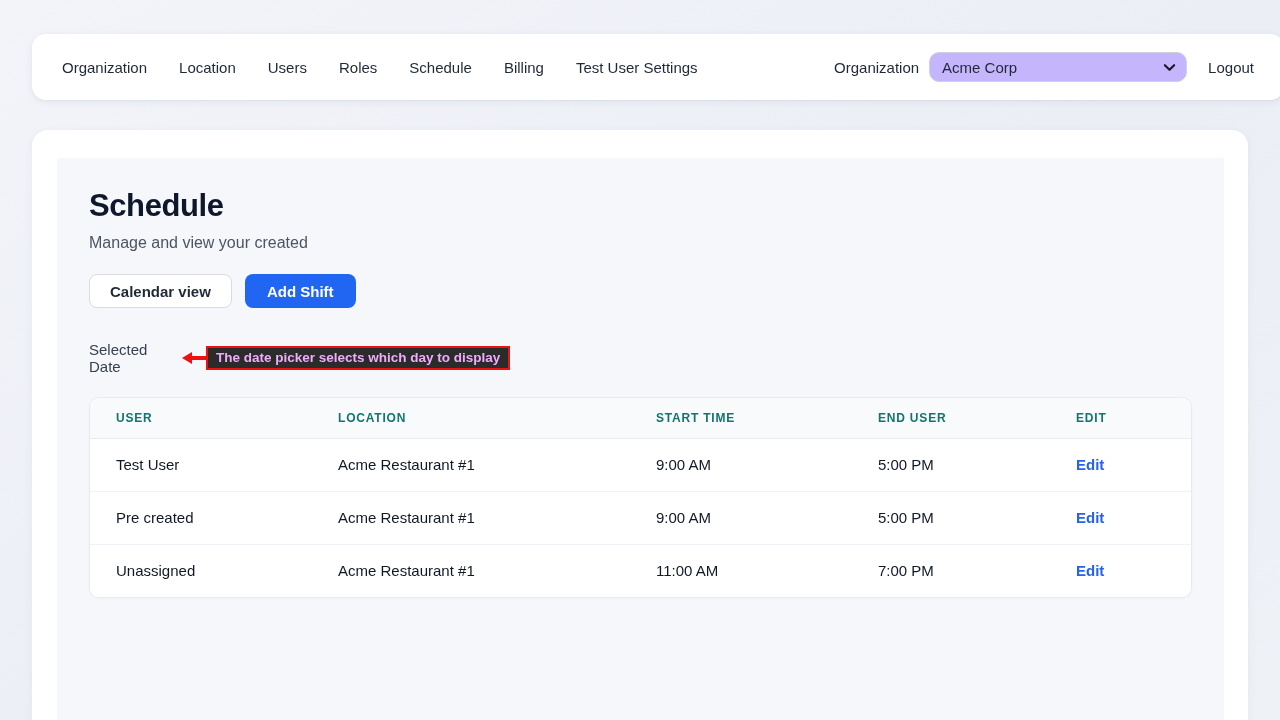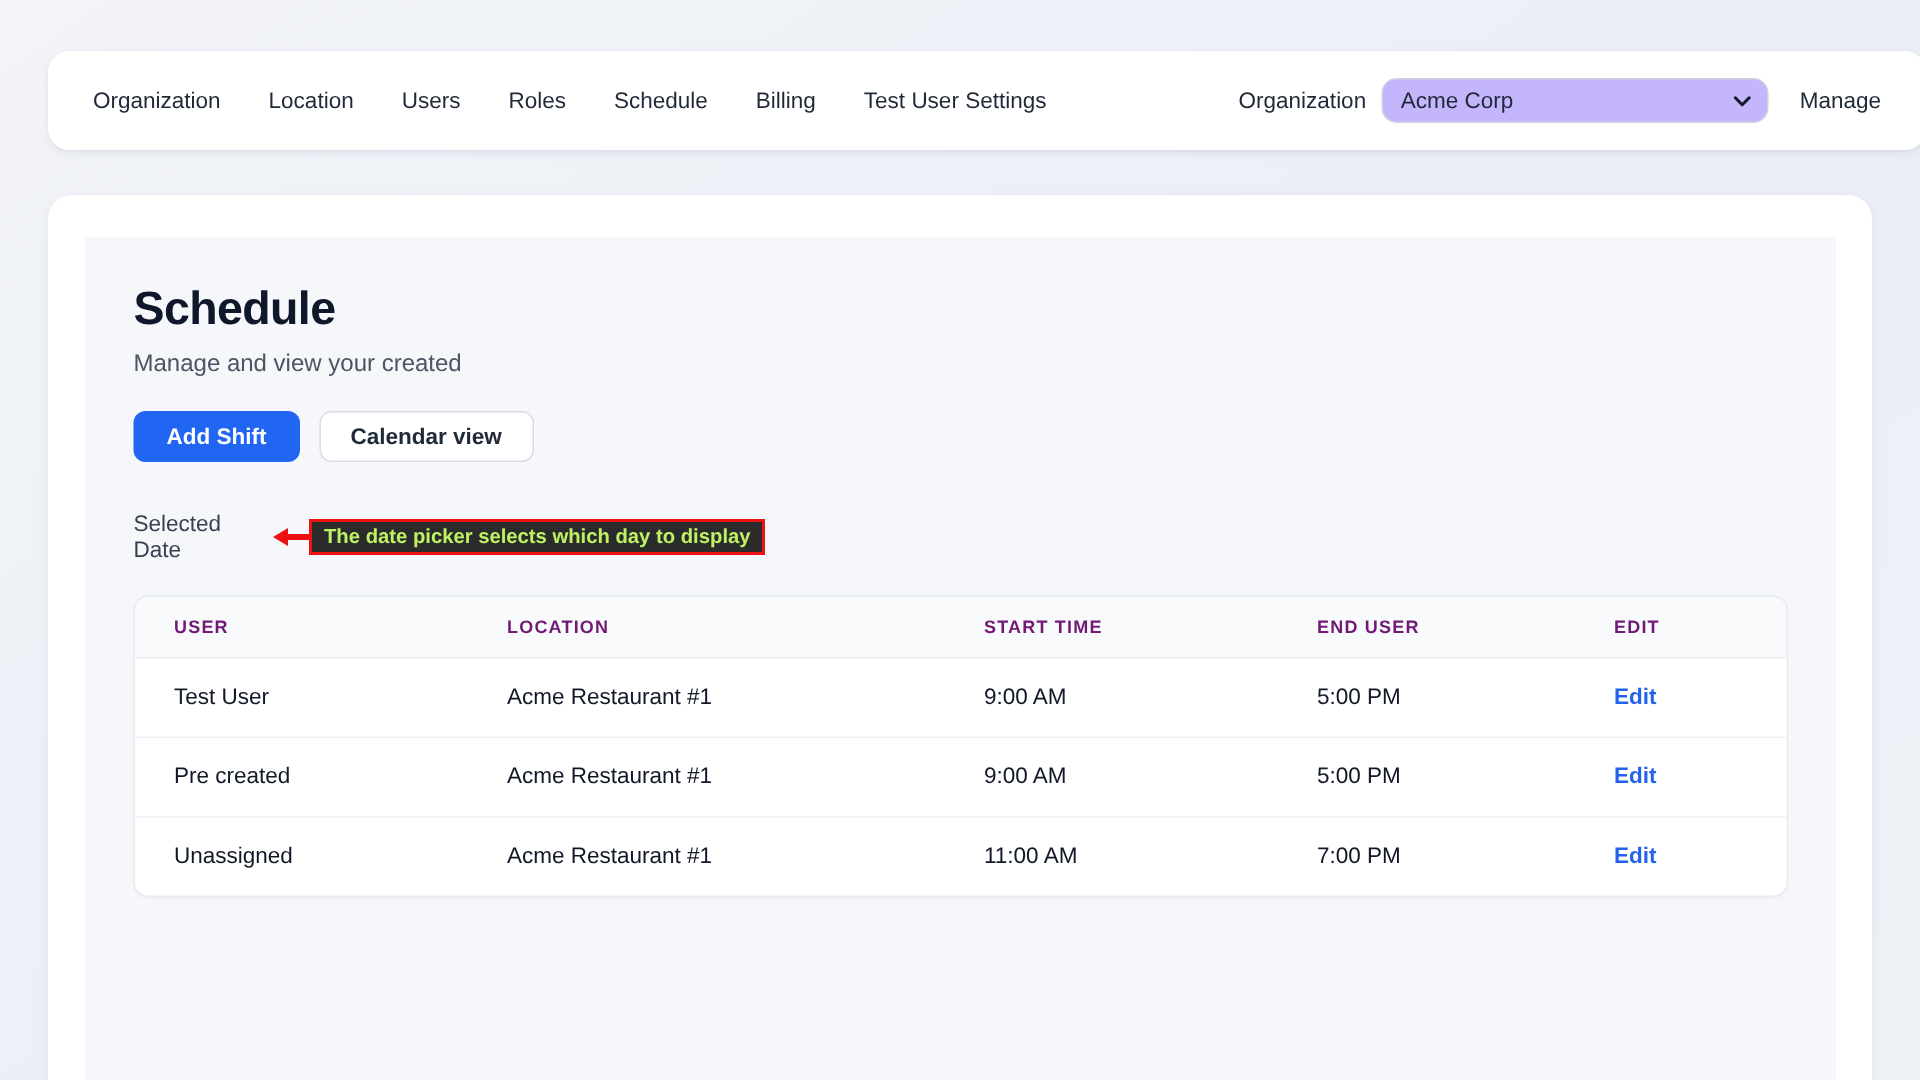--- a/index.html
+++ b/index.html
@@ -85,37 +85,37 @@
   .date-value { font-size: 15px; font-weight: 600; color: #111827; letter-spacing: 0.2px; }
   .calendar-icon { width: 15px; height: 16px; display: block; }
   .anno-arrow { display: flex; align-items: center; flex: none; }
   .anno-arrow-head {
     width: 0; height: 0;
     border-top: 6px solid transparent; border-bottom: 6px solid transparent;
     border-right: 10px solid #ee1111;
   }
   .anno-arrow-line { width: 14px; height: 4px; background: #ee1111; }
   .anno-tooltip {
-    background: #2b2b2b; border: 2px solid #ee1111; color: #bef264;
+    background: #2b2b2b; border: 2px solid #ee1111; color: #f0abfc;
     font-size: 13.5px; font-weight: 600; padding: 2px 8px 3px 8px;
     white-space: nowrap; flex: none;
   }
 
   
   .table-card {
     margin-top: 22px; width: 1103px; background: #ffffff;
     border: 1px solid #e7ebf0; border-radius: 10px; overflow: hidden;
     box-shadow: 0 1px 2px rgba(20,30,60,.03);
   }
   table { width: 100%; border-collapse: collapse; table-layout: fixed; }
   col.c1 { width: 222px; } col.c2 { width: 318px; } col.c3 { width: 222px; }
   col.c4 { width: 198px; } col.c5 { width: 141px; }
   thead th {
     background: #f8fafc; height: 40px; text-align: left;
-    font-size: 12px; font-weight: 600; color: #701a75; letter-spacing: 0.8px;
+    font-size: 12px; font-weight: 600; color: #0f766e; letter-spacing: 0.8px;
     padding: 0 0 0 26px; border-bottom: 1px solid #e9edf2;
   }
   tbody td {
     height: 53px; font-size: 15px; color: #111827;
     padding: 0 0 0 26px; border-bottom: 1px solid #eef1f5; background: #ffffff;
   }
   tbody tr:last-child td { border-bottom: none; }
   .edit-link { color: #2563eb; font-weight: 700; font-size: 15px; cursor: pointer; text-decoration: none; }
 </style>
 </head>
@@ -134,33 +134,33 @@
   <div class="nav-right">
     <span class="org-label">Organization</span>
     <span class="select-wrap">
       <select class="org-select">
         <option>Acme Corp</option>
       </select>
       <svg class="select-chevron" viewBox="0 0 14 14">
         <polyline points="2,4.5 7,9.5 12,4.5" fill="none" stroke="#111827" stroke-width="2.2" stroke-linecap="round" stroke-linejoin="round"></polyline>
       </svg>
     </span>
-    <a class="nav-link">Manage</a>
+    <a class="nav-link">Logout</a>
   </div>
 </div>
 
 <div class="main-card">
   <div class="inner-panel">
 
     <h1 class="page-title">Schedule</h1>
     <div class="page-subtitle">Manage and view your created</div>
 
     <div class="btn-row">
+      <button class="btn btn-secondary">Calendar view</button>
       <button class="btn btn-primary">Add Shift</button>
-      <button class="btn btn-secondary">Calendar view</button>
     </div>
 
     <div class="date-row">
       <span class="date-label">Selected Date</span>
 
 
       <span class="anno-arrow">
         <span class="anno-arrow-head"></span>
         <span class="anno-arrow-line"></span>
       </span>

